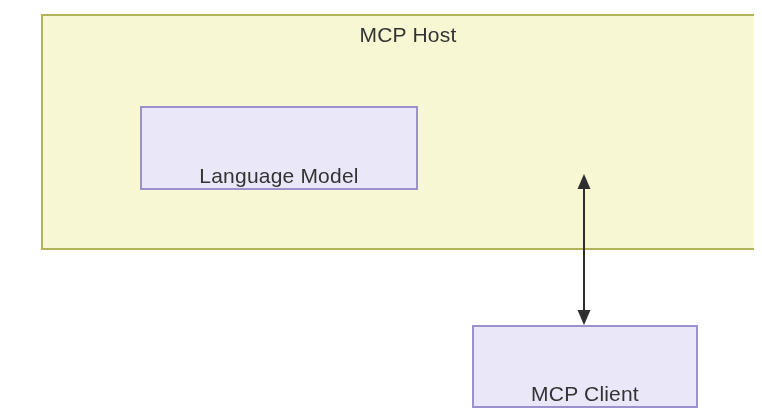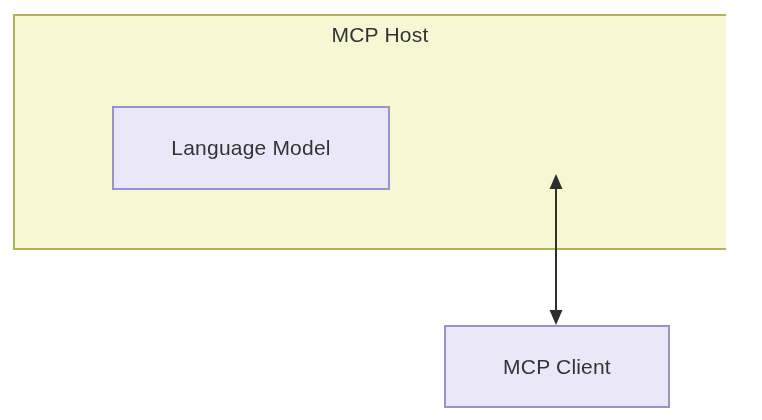--- a/index.html
+++ b/index.html
@@ -7,20 +7,21 @@
     padding: 0;
     background: #ffffff;
     font-family: "Liberation Sans", "DejaVu Sans", sans-serif;
   }
   .canvas {
     position: relative;
     width: 726px;
     height: 420px;
     background: #ffffff;
     overflow: hidden;
+    margin-left: 28px;
   }
   .host-box {
     position: absolute;
     left: 13px;
     top: 14px;
     width: 730px;
     height: 232px;
     background: #f7f7d4;
     border: 2px solid #b2b259;
   }
@@ -33,21 +34,21 @@
     font-size: 21px;
     color: #333333;
     letter-spacing: 0.2px;
   }
   .node {
     position: absolute;
     background: #eae8f8;
     border: 2px solid #9b91cc;
     box-sizing: border-box;
     display: flex;
-    align-items: center;
+    align-items: flex-end;
     justify-content: center;
     font-size: 21px;
     color: #333333;
     letter-spacing: 0.2px;
   }
   .node-language-model {
     left: 97px;
     top: 90px;
     width: 278px;
     height: 84px;

